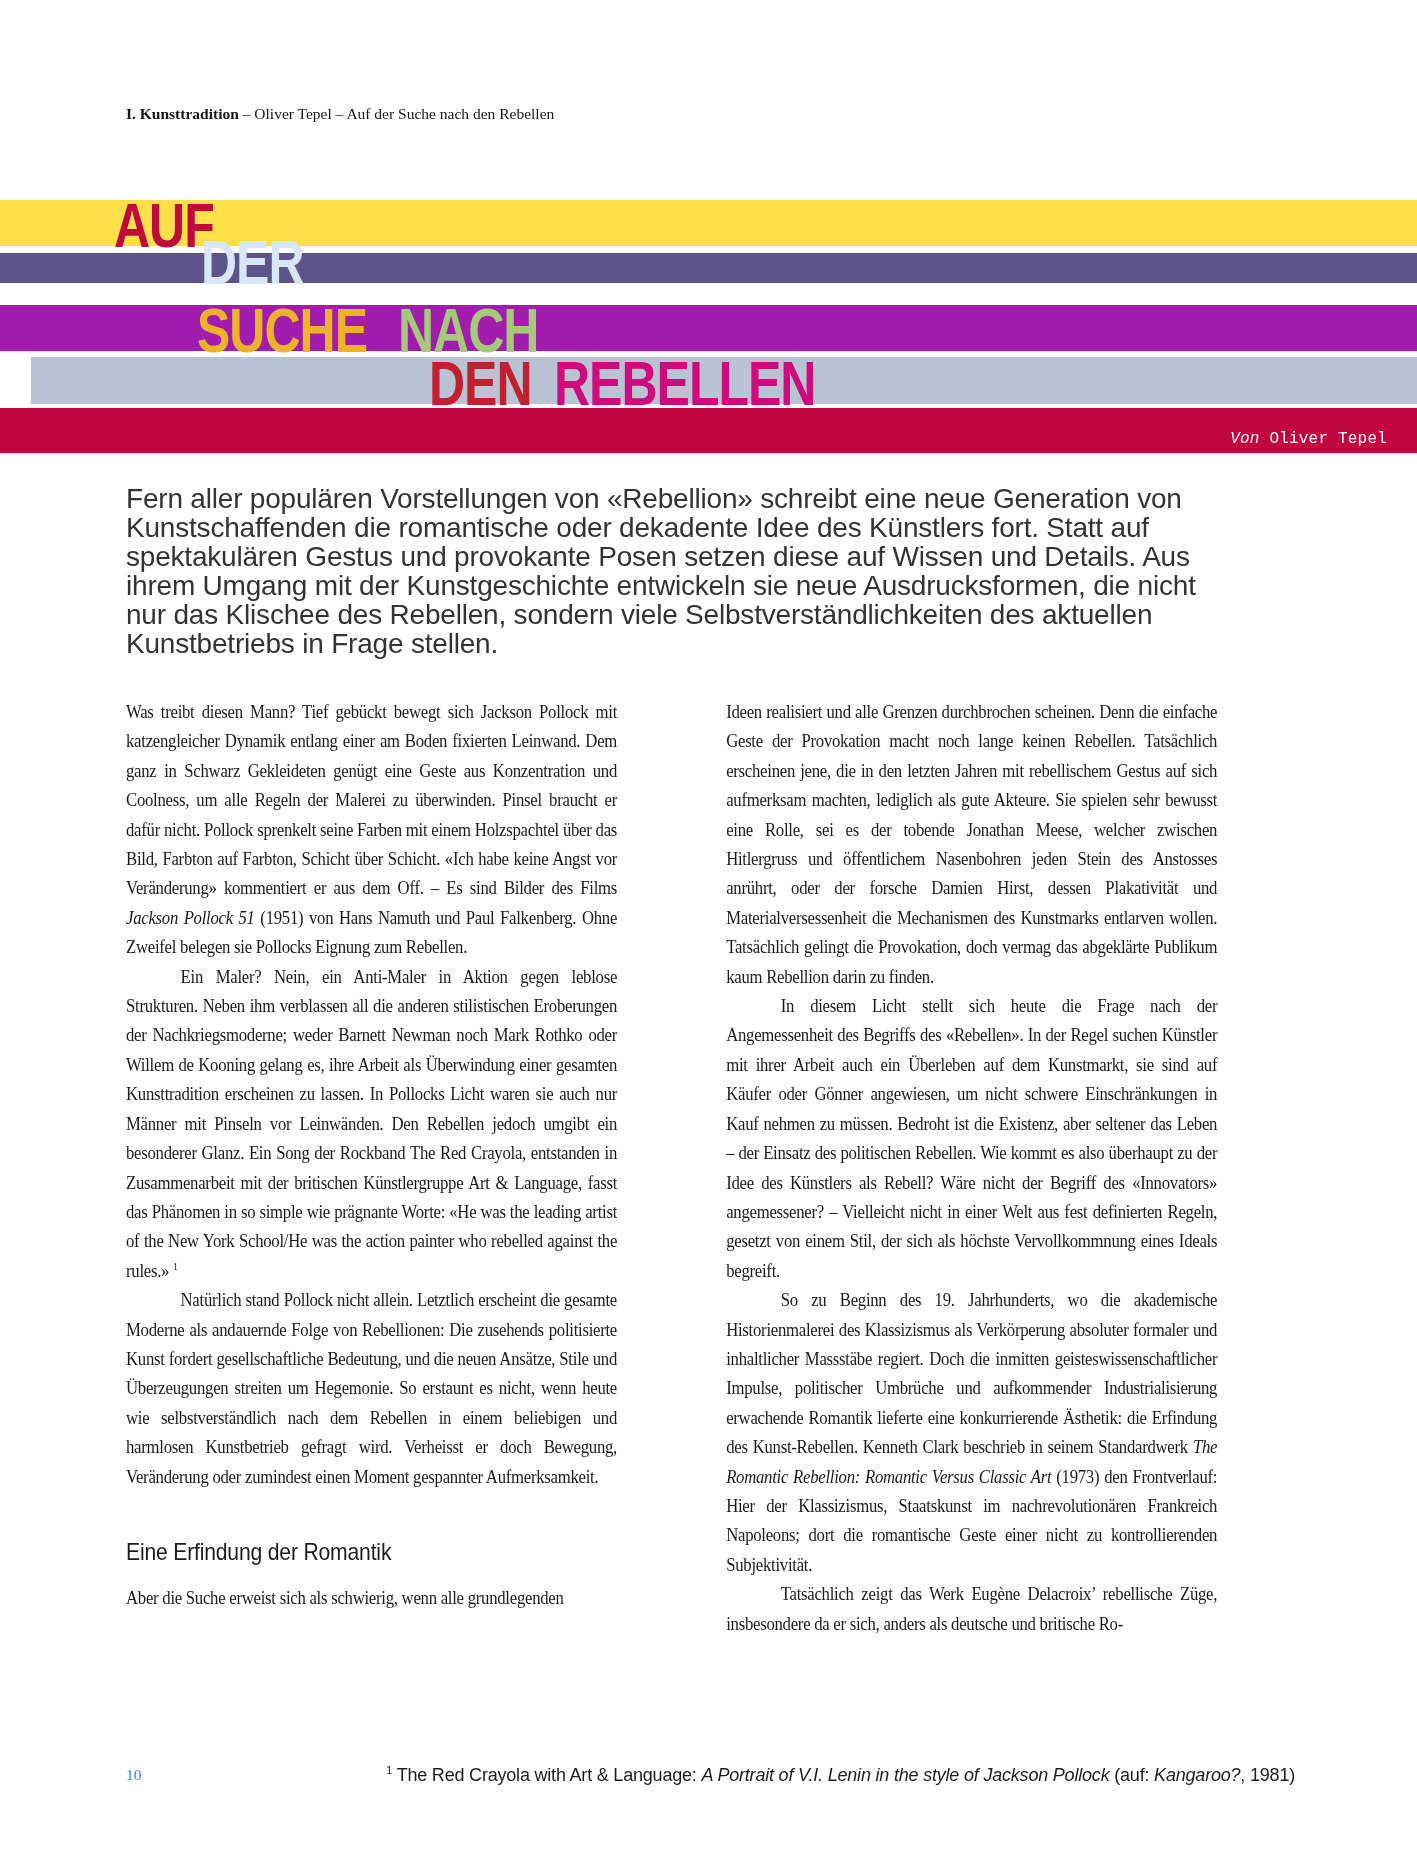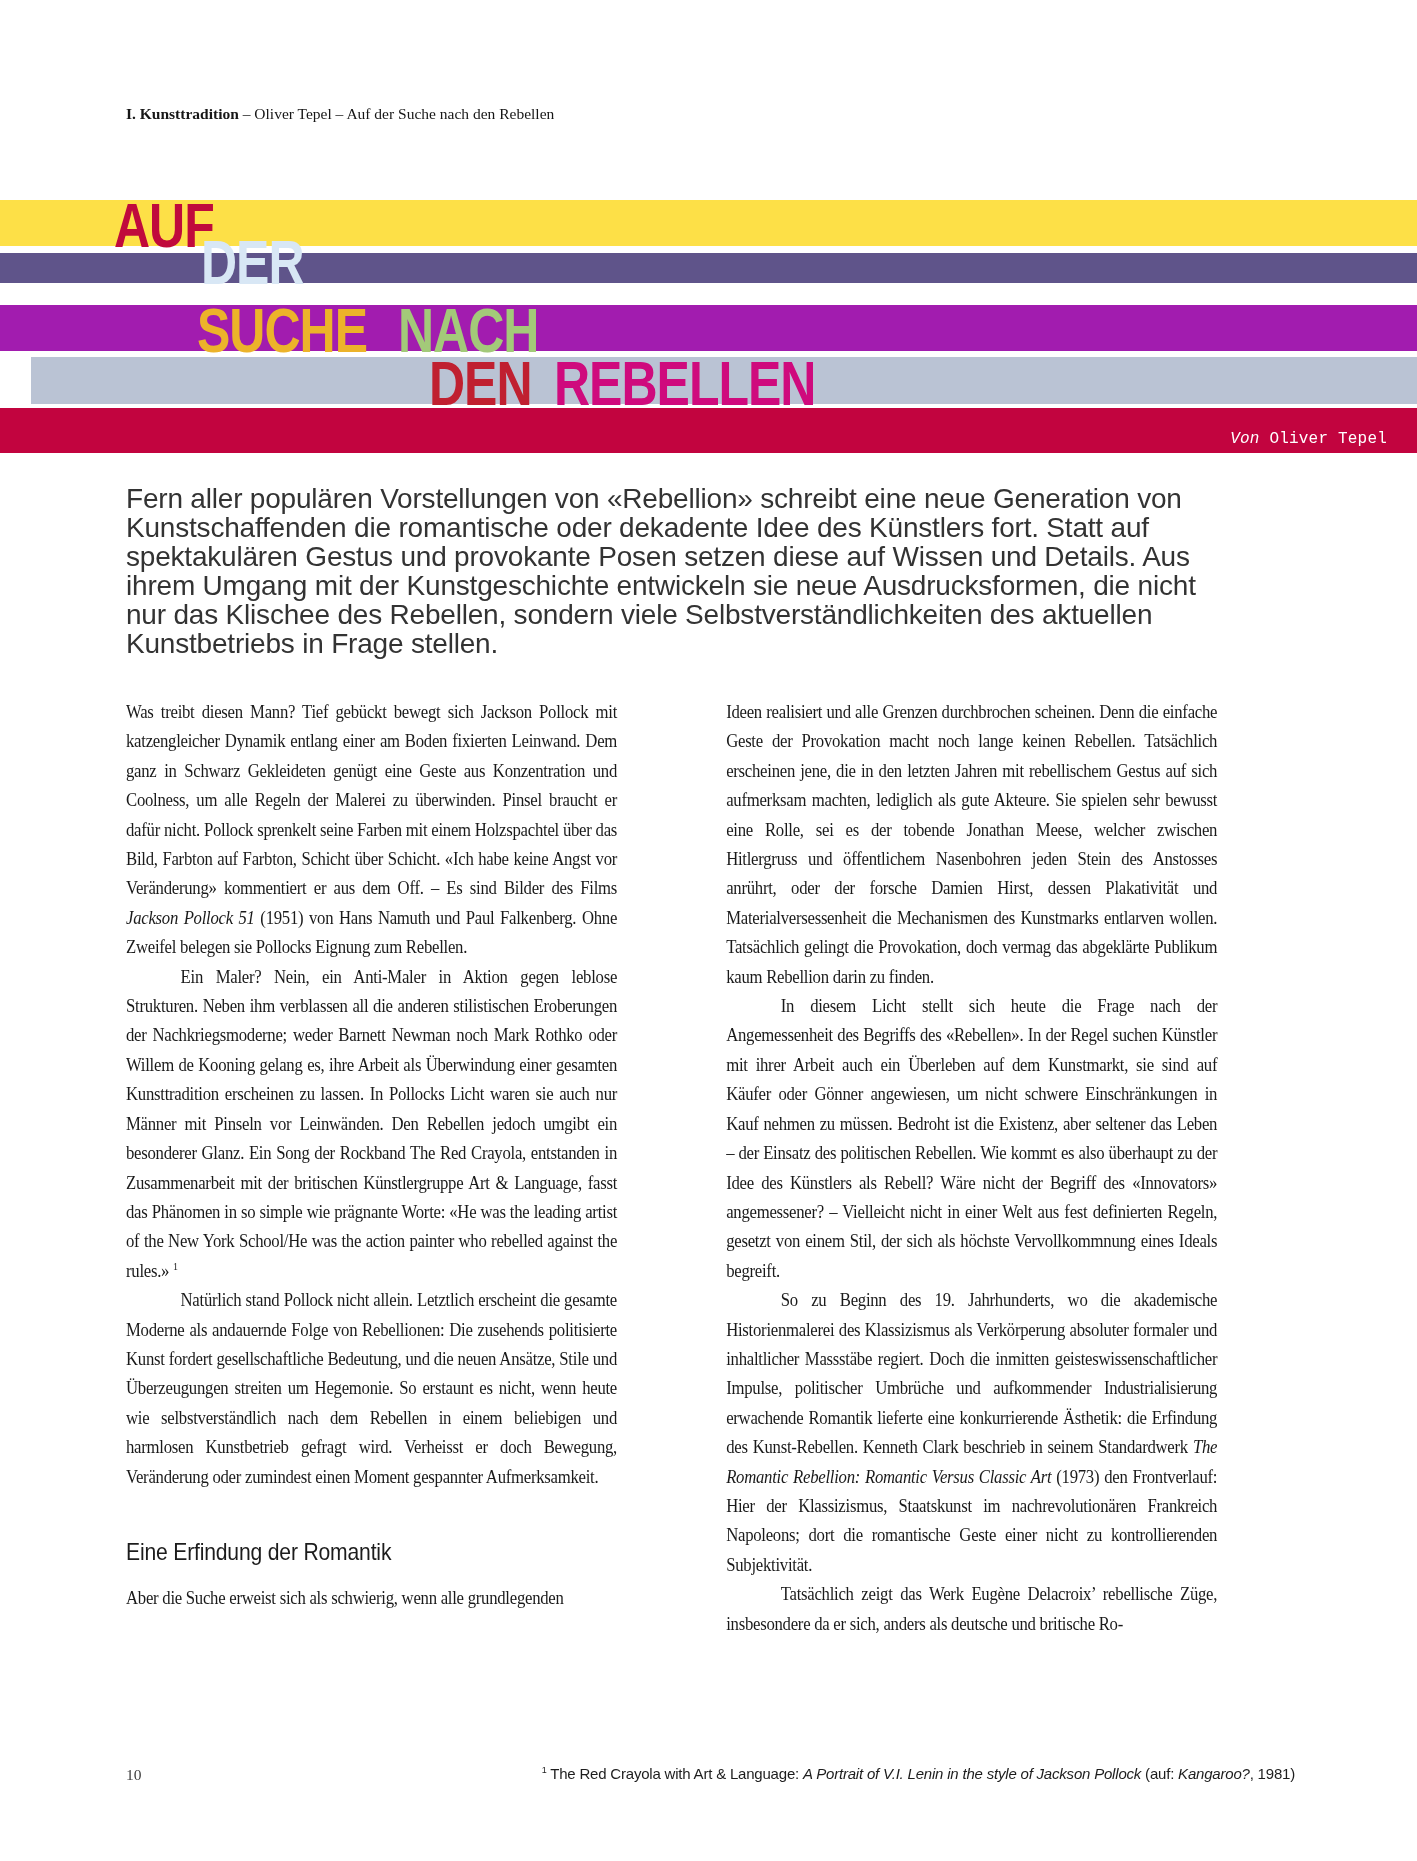--- a/index.html
+++ b/index.html
@@ -47,23 +47,23 @@
   .col p.ind{text-indent:62px;}
   .subhead{margin:47px 0 16px 0;font-family:"Liberation Sans",sans-serif;font-weight:500;
            font-size:24px;line-height:1.2;color:#1c1c1c;letter-spacing:-0.2px;}
 
   .it{font-style:italic;}
   .bd{font-weight:bold;}
   .sup{vertical-align:super;font-size:60%;line-height:0;}
 
   
   .pagenum{position:absolute;left:126px;top:1766px;font-family:"Liberation Serif",serif;
-           font-size:15.5px;color:#404040;}
+           font-size:15.5px;color:#3b82f6;}
   .footnote{position:absolute;right:122px;top:1765px;font-family:"Liberation Sans",sans-serif;
-            font-size:15px;color:#1d1d1d;letter-spacing:-0.2px;white-space:nowrap;}
+            font-size:18px;color:#1d1d1d;letter-spacing:-0.2px;white-space:nowrap;}
 </style>
 </head>
 <body>
 
 <div class="page">
 
   <div class="runhead"><span class="bd">I. Kunsttradition</span><span> – Oliver Tepel – Auf der Suche nach den Rebellen</span></div>
 
   <div class="stripe stripe-1" style="background: #fde047; text-align: center;">
     <span class="bword w-auf" style="color: rgb(192, 10, 60);">AUF</span>

